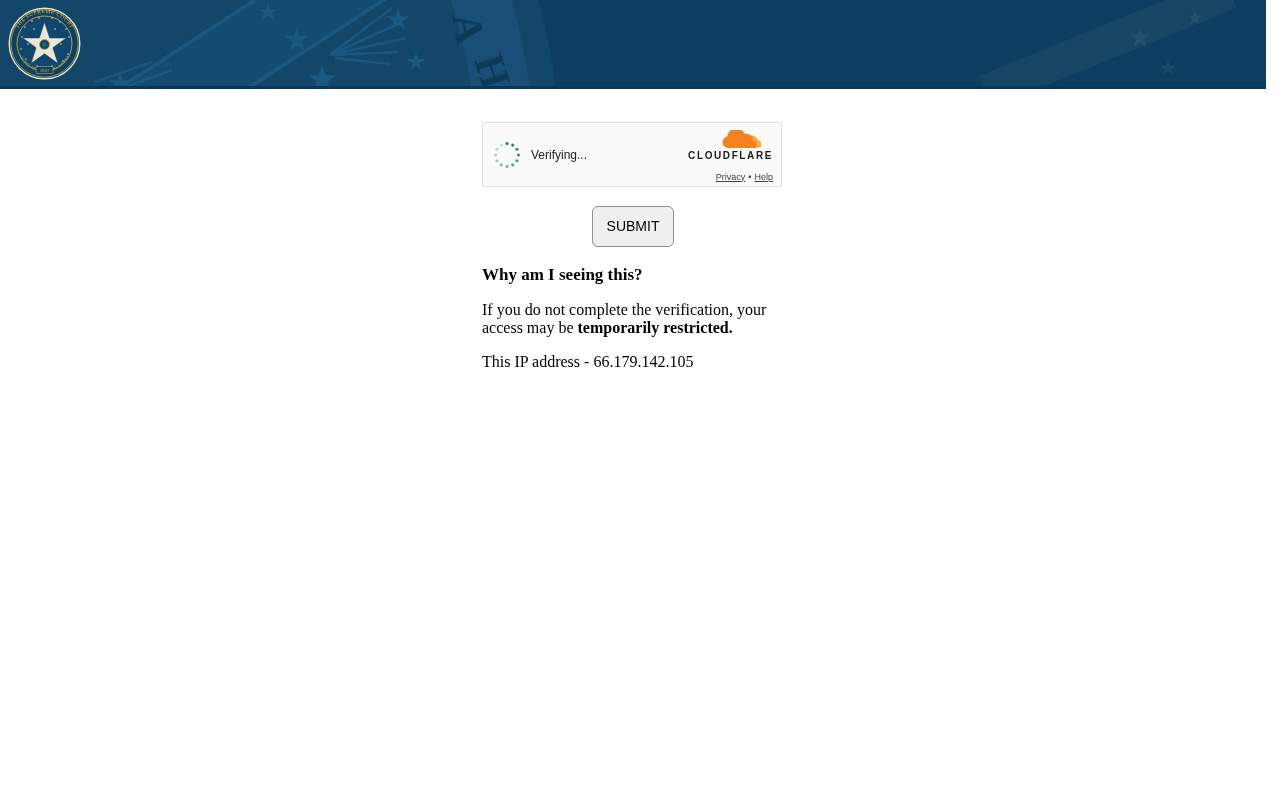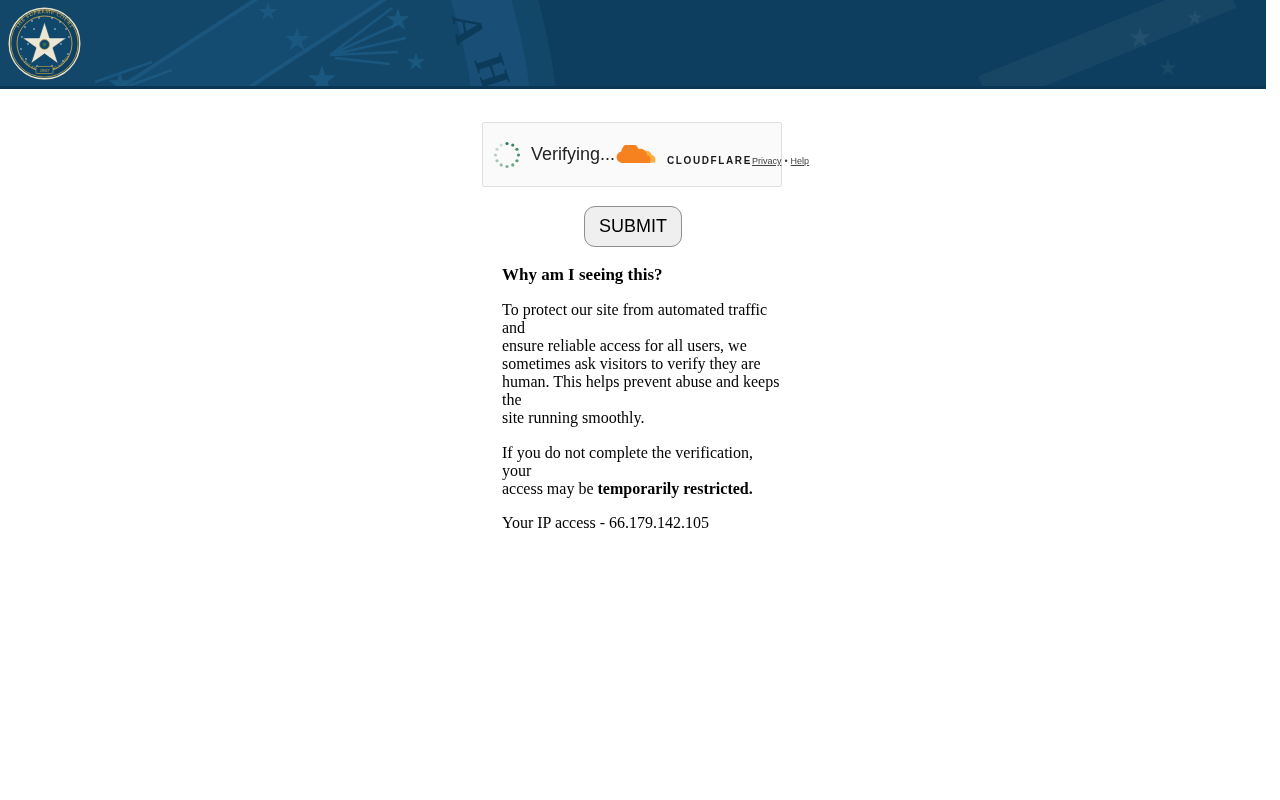--- a/index.html
+++ b/index.html
@@ -24,38 +24,38 @@
   .content{width:302px;margin-left:482px;padding-top:33px;}
 
   
   .turnstile{
     box-sizing:border-box;width:300px;height:65px;
     background:#fafafa;border:1px solid #e0e0e0;border-radius:2px;
     display:flex;align-items:center;padding:0 8px 0 10px;
   }
   .spinner{width:28px;height:28px;flex:0 0 auto;animation:spin 1.2s steps(12) infinite;}
   @keyframes spin{to{transform:rotate(360deg);}}
-  .verifying-label{margin-left:10px;font-size:18px;color:#232323;}
-  .cf-block{margin-left:auto;display:flex;flex-direction:row;align-items:flex-end;padding-top:2px;}
+  .verifying-label{margin-left:10px;font-size:12px;color:#232323;}
+  .cf-block{margin-left:auto;display:flex;flex-direction:column;align-items:flex-end;padding-top:2px;}
   .cf-cloud{margin-right:10px;margin-bottom:1px;display:block;}
   .cf-brand{font-size:10px;font-weight:bold;letter-spacing:1.6px;color:#1b1b1b;line-height:10px;}
   .cf-links{font-size:9px;color:#404040;margin-top:12px;line-height:9px;}
   .cf-links a{color:#404040;text-decoration:underline;cursor:pointer;}
   .cf-sep{margin:0 3px;text-decoration:none;}
 
   
   .submit-btn{
     display:block;margin:19px auto 0;
-    font-family:"Liberation Sans",sans-serif;font-size:18px;color:#000;
-    background:#efefef;border:1px solid #8f8f8f;border-radius:11px;
+    font-family:"Liberation Sans",sans-serif;font-size:14px;color:#000;
+    background:#efefef;border:1px solid #8f8f8f;border-radius:6px;
     padding:11px 14px;line-height:17px;cursor:pointer;
   }
 
   
-  .info{font-family:"Liberation Serif",serif;font-size:16px;color:#000;margin-left:20px;}
+  .info{font-family:"Liberation Serif",serif;font-size:16px;color:#000;}
   .info-heading{font-size:17px;font-weight:bold;margin:18px 0 16px;}
   .info p{margin:0 0 16px;line-height:1.13;white-space:pre-line;}
   .info .b{font-weight:bold;}
 </style>
 </head>
 <body>
 
 <div class="site-header">
 
   <svg class="wm-svg" width="1266" height="89" viewBox="0 0 1266 89">
@@ -178,22 +178,17 @@
       <div class="cf-links">
         <a>Privacy</a><span class="cf-sep">•</span><a>Help</a>
       </div>
     </div>
   </div>
 
   <button class="submit-btn">SUBMIT</button>
 
   <div class="info">
     <div class="info-heading">Why am I seeing this?</div>
-    <p>To protect our site from automated traffic and
-ensure reliable access for all users, we
-sometimes ask visitors to verify they are
-human. This helps prevent abuse and keeps the
-site running smoothly.</p>
     <p><span>If you do not complete the verification, your
 access may be </span><span class="b">temporarily restricted.</span></p>
-    <p>Your IP access - 66.179.142.105</p>
+    <p>This IP address - 66.179.142.105</p>
   </div>
 </div>
 
 </body></html>

